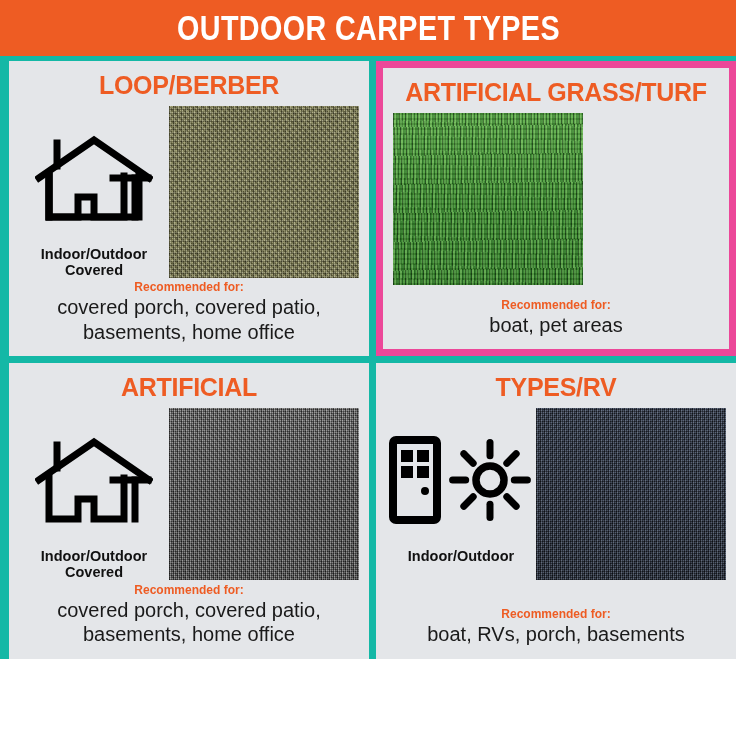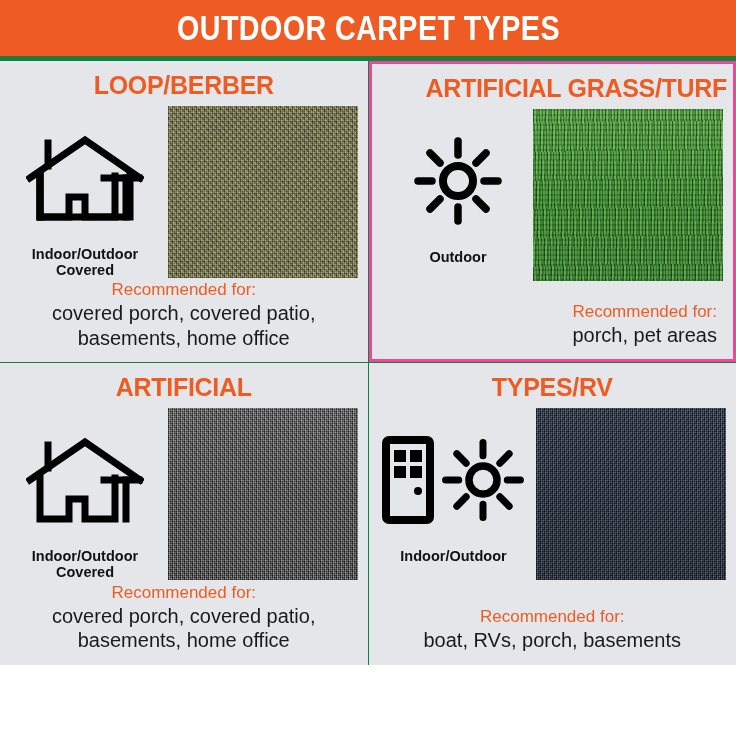--- a/index.html
+++ b/index.html
@@ -39,36 +39,35 @@
     transform-origin: center;
     white-space: nowrap;
   }
 
   
   .grid {
     flex: 1 1 auto;
     display: grid;
     grid-template-columns: 1fr 1fr;
     grid-template-rows: 1fr 1fr;
-    gap: 1px;
-    padding: 5px 0 0 0;
-    background: #15803d;
+    gap: 7px;
+    padding: 5px 0 0 9px;
+    background: #14b8a6;
   }
 
   .panel {
     background: #e4e6e9;
     position: relative;
     display: flex;
     flex-direction: column;
     padding: 10px 6px 8px 6px;
     overflow: hidden;
   }
   .panel.highlighted {
-    border: 3px solid #ec4899;
-    align-items: flex-end;
+    border: 7px solid #ec4899;
   }
 
   .panel-title {
     text-align: center;
     color: #ee5c23;
     font-size: 25px;
     font-weight: bold;
     letter-spacing: -0.3px;
     white-space: nowrap;
     margin-bottom: 4px;
@@ -150,22 +149,22 @@
   }
 
   
   .recommend {
     flex: none;
     text-align: center;
     padding: 2px 10px 4px 10px;
   }
   .recommend-heading {
     color: #ee5c23;
-    font-size: 17px;
-    font-weight: normal;
+    font-size: 12px;
+    font-weight: bold;
     margin-bottom: 1px;
   }
   .recommend-line {
     color: #1a1a1a;
     font-size: 20px;
     line-height: 1.22;
   }
 
   svg { display: block; }
 </style>
@@ -212,45 +211,25 @@
       <div class="recommend">
         <div class="recommend-heading">Recommended for:</div>
         <div class="recommend-line">covered porch, covered patio,</div>
         <div class="recommend-line">basements, home office</div>
       </div>
     </div>
 
     <div class="panel highlighted">
       <div class="panel-title">ARTIFICIAL GRASS/TURF</div>
       <div class="panel-body">
-        <div class="icon-col">
-          <div class="icon-row">
-            <svg width="92" height="92" viewBox="0 0 92 92">
-              <circle cx="46" cy="46" r="15" fill="none" stroke="#000000" stroke-width="8"></circle>
-              <g stroke="#000000" stroke-width="7.5" stroke-linecap="round">
-                <line x1="46" y1="6" x2="46" y2="20"></line>
-                <line x1="46" y1="72" x2="46" y2="86"></line>
-                <line x1="6" y1="46" x2="20" y2="46"></line>
-                <line x1="72" y1="46" x2="86" y2="46"></line>
-                <line x1="18" y1="18" x2="28" y2="28"></line>
-                <line x1="64" y1="64" x2="74" y2="74"></line>
-                <line x1="74" y1="18" x2="64" y2="28"></line>
-                <line x1="28" y1="64" x2="18" y2="74"></line>
-              </g>
-            </svg>
-          </div>
-          <div class="icon-label">
-            <div>Outdoor</div>
-          </div>
-        </div>
         <div class="swatch swatch-turf"></div>
       </div>
       <div class="recommend">
         <div class="recommend-heading">Recommended for:</div>
-        <div class="recommend-line">porch, pet areas</div>
+        <div class="recommend-line">boat, pet areas</div>
       </div>
     </div>
 
     <div class="panel">
       <div class="panel-title">ARTIFICIAL</div>
       <div class="panel-body">
         <div class="icon-col">
           <div class="icon-row">
             <svg width="118" height="86" viewBox="0 0 118 86">
               <g fill="none" stroke="#000000" stroke-width="7" stroke-linecap="square" stroke-linejoin="miter">

